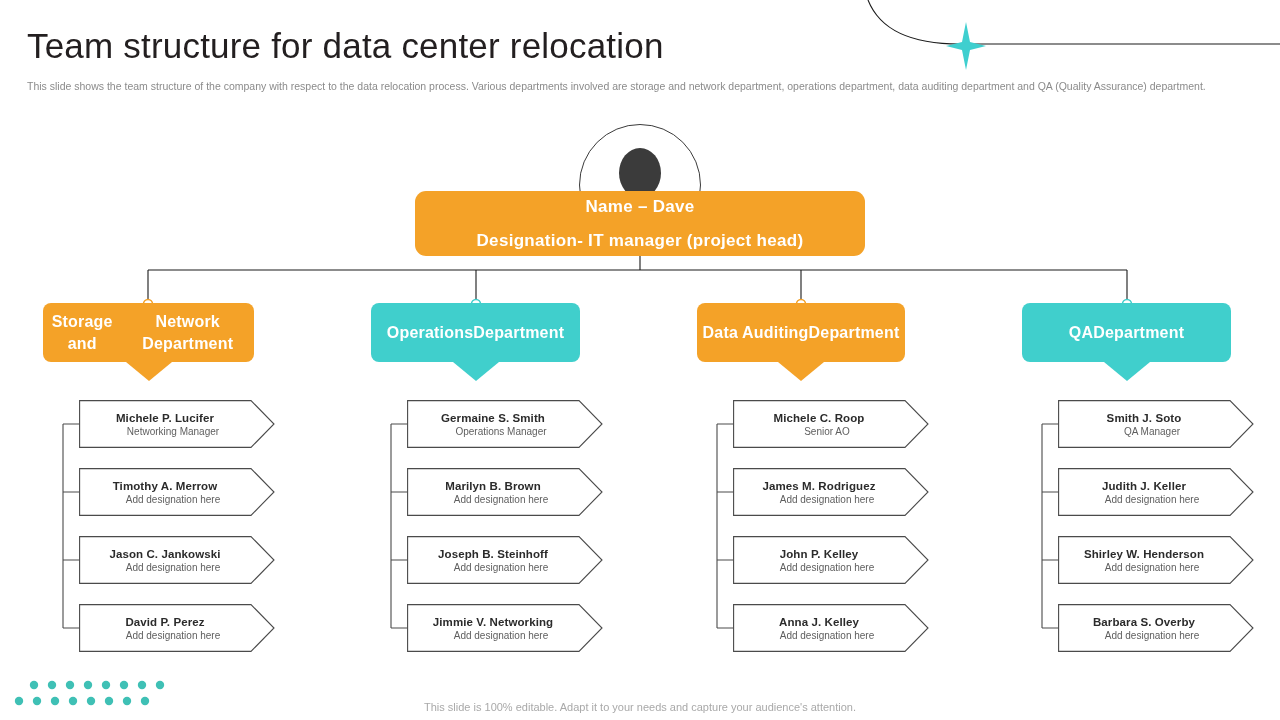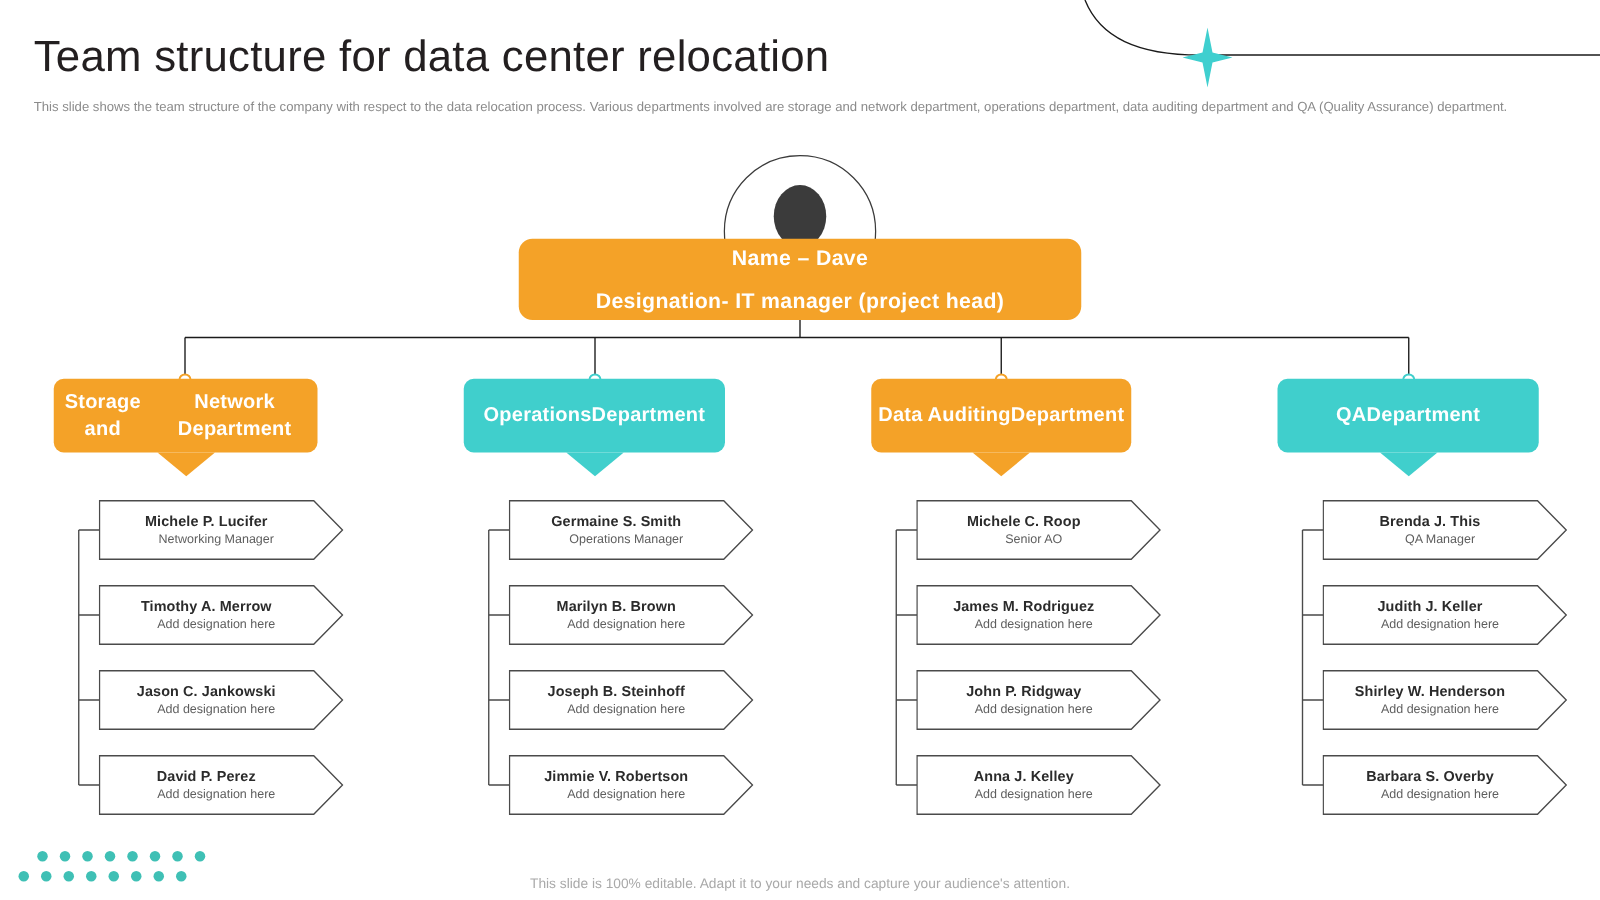--- a/index.html
+++ b/index.html
@@ -349,21 +349,21 @@
           </div>
           <div class="member-row">
             <svg class="member-bracket" viewBox="0 0 22 68">
               <path d="M4 24 L22 24 M4 0 L4 24" fill="none" stroke="#4a4a4a" stroke-width="1.1"></path>
             </svg>
             <div class="member-card">
               <svg width="196" height="48" viewBox="0 0 196 48">
                 <path d="M0.6 0.6 L172 0.6 L195 24 L172 47.4 L0.6 47.4 Z" fill="#ffffff" stroke="#4a4a4a" stroke-width="1.1"></path>
               </svg>
               <div class="member-text">
-                <div class="member-name">Jimmie V. Robertson</div>
+                <div class="member-name">Jimmie V. Networking</div>
                 <div class="member-role">Add designation here</div>
               </div>
             </div>
           </div>
         </div>
       </div>
       <div class="col col-2">
         <div class="dept-box orange">
           <div class="dl">Data Auditing</div>
           <div class="dl">Department</div>
@@ -400,21 +400,21 @@
           </div>
           <div class="member-row">
             <svg class="member-bracket" viewBox="0 0 22 68">
               <path d="M4 24 L22 24 M4 0 L4 68" fill="none" stroke="#4a4a4a" stroke-width="1.1"></path>
             </svg>
             <div class="member-card">
               <svg width="196" height="48" viewBox="0 0 196 48">
                 <path d="M0.6 0.6 L172 0.6 L195 24 L172 47.4 L0.6 47.4 Z" fill="#ffffff" stroke="#4a4a4a" stroke-width="1.1"></path>
               </svg>
               <div class="member-text">
-                <div class="member-name">John P. Ridgway</div>
+                <div class="member-name">John P. Kelley</div>
                 <div class="member-role">Add designation here</div>
               </div>
             </div>
           </div>
           <div class="member-row">
             <svg class="member-bracket" viewBox="0 0 22 68">
               <path d="M4 24 L22 24 M4 0 L4 24" fill="none" stroke="#4a4a4a" stroke-width="1.1"></path>
             </svg>
             <div class="member-card">
               <svg width="196" height="48" viewBox="0 0 196 48">
@@ -437,21 +437,21 @@
         <div class="members">
           <div class="member-row">
             <svg class="member-bracket" viewBox="0 0 22 68">
               <path d="M4 24 L22 24 M4 24 L4 68" fill="none" stroke="#4a4a4a" stroke-width="1.1"></path>
             </svg>
             <div class="member-card">
               <svg width="196" height="48" viewBox="0 0 196 48">
                 <path d="M0.6 0.6 L172 0.6 L195 24 L172 47.4 L0.6 47.4 Z" fill="#ffffff" stroke="#4a4a4a" stroke-width="1.1"></path>
               </svg>
               <div class="member-text">
-                <div class="member-name">Brenda J. This</div>
+                <div class="member-name">Smith J. Soto</div>
                 <div class="member-role">QA Manager</div>
               </div>
             </div>
           </div>
           <div class="member-row">
             <svg class="member-bracket" viewBox="0 0 22 68">
               <path d="M4 24 L22 24 M4 0 L4 68" fill="none" stroke="#4a4a4a" stroke-width="1.1"></path>
             </svg>
             <div class="member-card">
               <svg width="196" height="48" viewBox="0 0 196 48">

